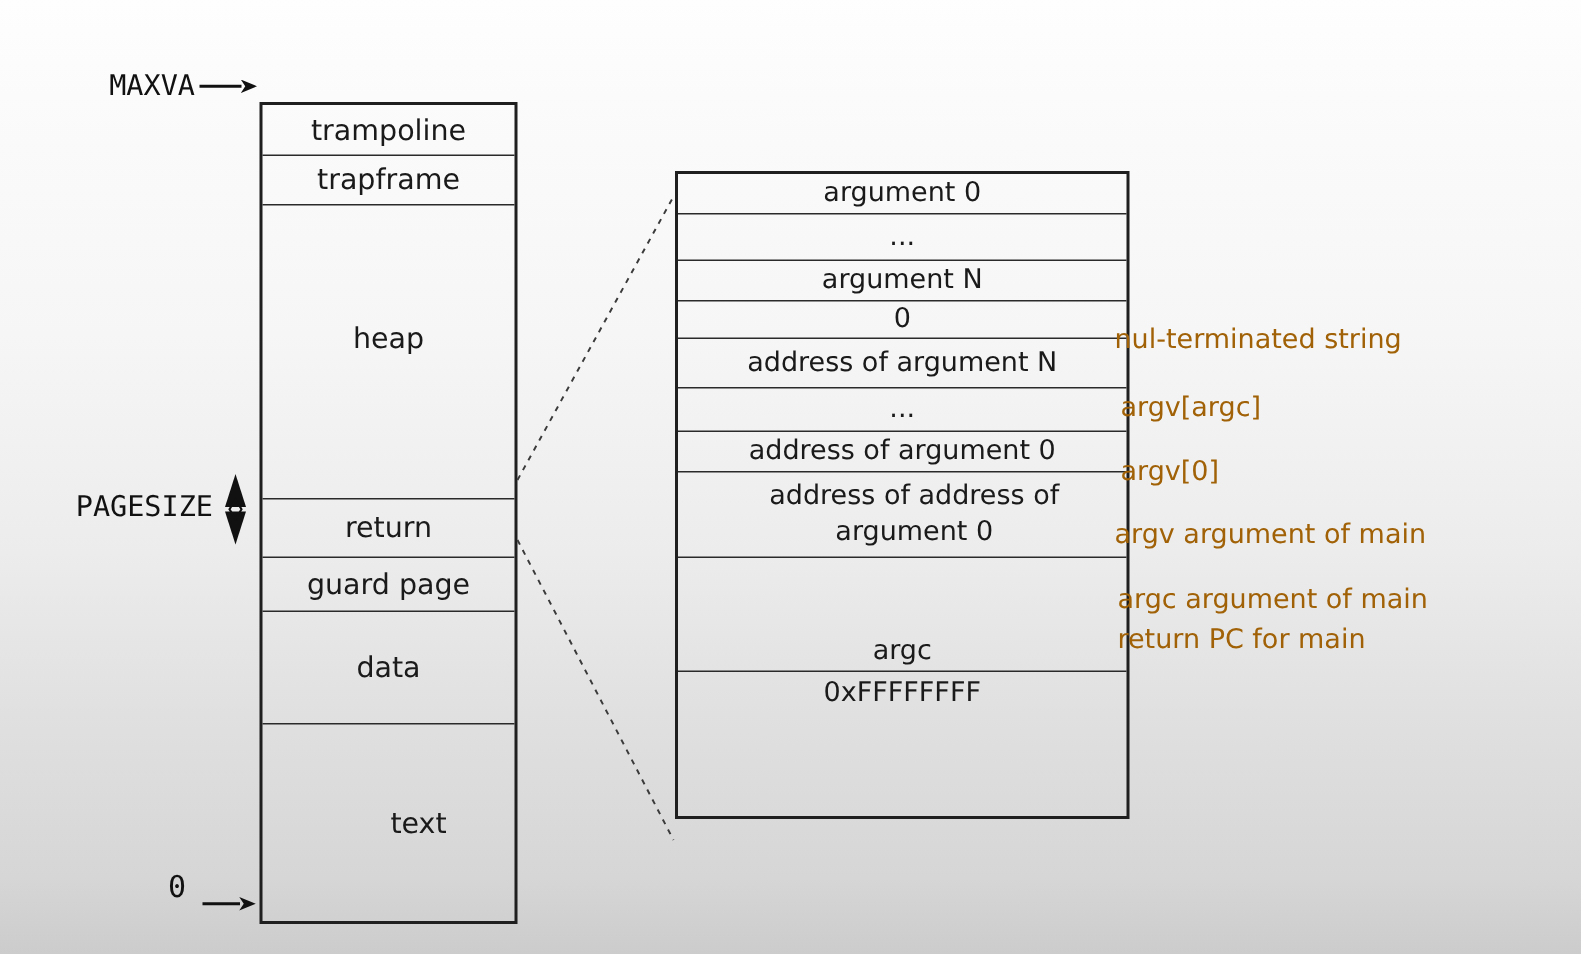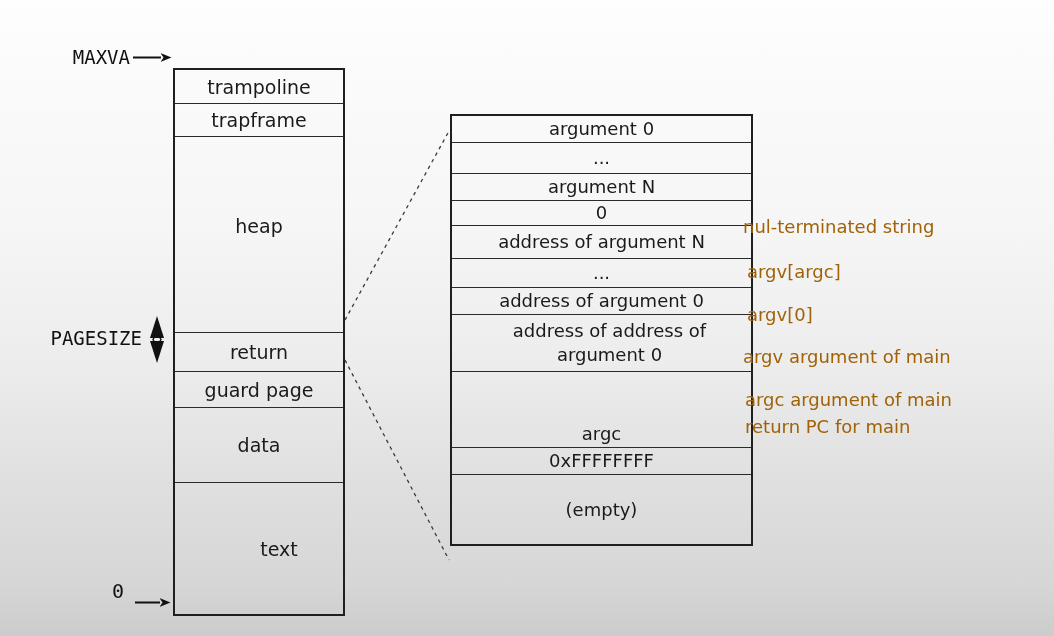--- a/index.html
+++ b/index.html
@@ -157,21 +157,20 @@
   <div class="row r0">argument 0</div>
   <div class="row r1">...</div>
   <div class="row r2">argument N</div>
   <div class="row r3">0</div>
   <div class="row r4">address of argument N</div>
   <div class="row r5">...</div>
   <div class="row r6">address of argument 0</div>
   <div class="row r7">address of address of argument 0</div>
   <div class="row r8">argc</div>
   <div class="row r9">0xFFFFFFFF</div>
-  <div class="row r10">(empty)</div>
 </div>
 
 <div class="annotation ann-nul">nul-terminated string</div>
 <div class="annotation ann-argvargc">argv[argc]</div>
 <div class="annotation ann-argv0">argv[0]</div>
 <div class="annotation ann-argvmain">argv argument of main</div>
 <div class="annotation ann-argcmain">argc argument of main</div>
 <div class="annotation ann-retpc">return PC for main</div>
 
 <svg class="overlay" viewBox="0 0 1054 636" xmlns="http://www.w3.org/2000/svg">

